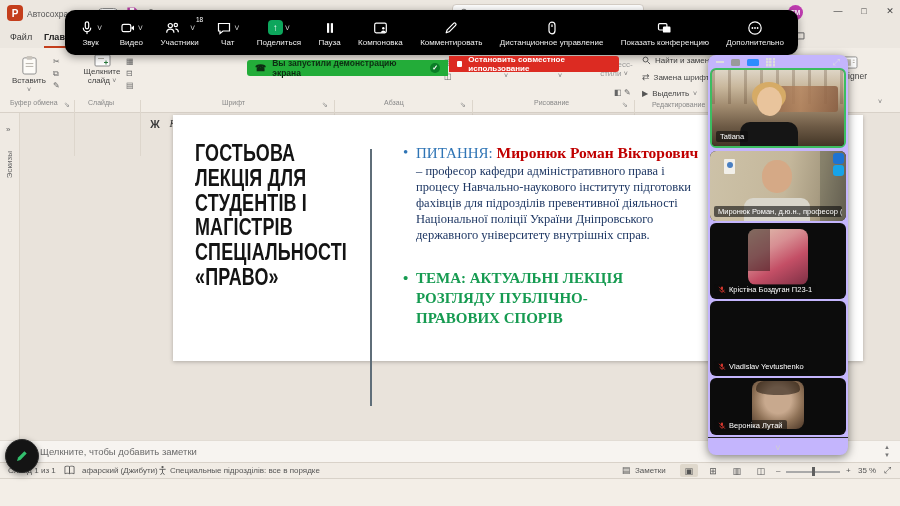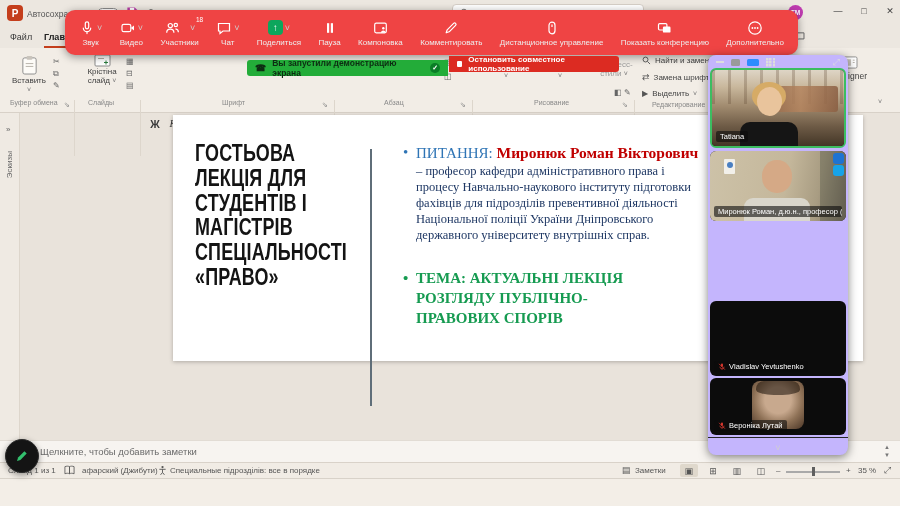--- a/index.html
+++ b/index.html
@@ -50,21 +50,21 @@
 .sbitem{position:absolute;top:3px;white-space:nowrap}
 .viewbtn{position:absolute;top:1px;width:18px;height:13px;display:flex;align-items:center;justify-content:center;font-size:9px;color:#555}
 .viewbtn.active{background:#dfd8cc;border-radius:2px}
 .g-vnormal::before{content:"▣"} .g-vsorter::before{content:"⊞"} .g-vread::before{content:"▥"} .g-vshow::before{content:"◫"}
 .g-notes::before{content:"▤"} .g-fit::before{content:"⤢"} .g-minus::before{content:"–"} .g-plus::before{content:"+"}
 .ztrack{position:absolute;left:786px;top:8px;width:54px;height:2px;background:#a9a9a9}
 .zknob{position:absolute;left:26px;top:-4px;width:3px;height:9px;background:#5f5f5f}
 
 .taskbar{position:absolute;left:0;top:478px;width:900px;height:28px;background:#f3eee7;border-top:1px solid #d8d2c9}
 
-.ztoolbar{position:absolute;left:65px;top:10px;width:733px;height:45px;background:#ef4444;border-radius:10px;z-index:50;display:flex;align-items:center;justify-content:space-between;padding:0 14px;box-shadow:0 2px 8px rgba(0,0,0,.4)}
+.ztoolbar{position:absolute;left:65px;top:10px;width:733px;height:45px;background:#000000;border-radius:10px;z-index:50;display:flex;align-items:center;justify-content:space-between;padding:0 14px;box-shadow:0 2px 8px rgba(0,0,0,.4)}
 .zbtn{display:flex;flex-direction:column;align-items:center;gap:1px;color:#ededed;font-size:8px;white-space:nowrap}
 .zico{display:flex;align-items:center;gap:2px;height:18px;position:relative}
 .pbadge{position:absolute;right:-8px;top:-3px;font-size:6.5px;color:#fff}
 .sharebox{width:15px;height:15px;background:#0da65c;border-radius:4px;display:flex;align-items:center;justify-content:center;color:#fff;font-weight:bold;font-size:10px}
 .sharebox::before{content:"↑"}
 
 .banner-green{position:absolute;left:247px;top:60px;width:201px;height:16px;background:#23ac39;border-radius:3px 0 0 3px;z-index:55;display:flex;align-items:center;gap:6px;padding:0 8px;font-size:8.5px;font-weight:bold;color:#0d2d12}
 .banner-green .phone::before{content:"☎";font-size:9px}
 .checkball{margin-left:auto;width:10px;height:10px;border-radius:50%;background:#0a7d26;color:#fff;font-size:7px;display:flex;align-items:center;justify-content:center}
 .checkball::before{content:"✓"}
@@ -180,21 +180,21 @@
   <span class="abs g-launch" style="left:64px;top:51px"></span>
   <div class="gsep" style="left:74px"></div>
 
   <div class="ribbtn" style="left:80px;top:6px;width:44px">
     <svg width="17" height="13" viewBox="0 0 17 13" style="margin:0 auto">
         <rect x="1" y="1" width="15" height="11" rx="1" fill="#fff" stroke="#8a8a8a"></rect>
         <line x1="4" y1="4.5" x2="10" y2="4.5" stroke="#b5b0a8"></line>
         <line x1="12" y1="6.5" x2="12" y2="10.5" stroke="#2c7d3f"></line>
         <line x1="10" y1="8.5" x2="14" y2="8.5" stroke="#2c7d3f"></line>
       </svg>
-    <span>Крістіна слайд</span> <span class="g-chev"></span>
+    <span>Щелкните слайд</span> <span class="g-chev"></span>
   </div>
   <span class="abs smallico" style="left:126px;top:9px">▦</span>
   <span class="abs smallico" style="left:126px;top:21px">⊟</span>
   <span class="abs smallico" style="left:126px;top:33px">▤</span>
   <span class="grouplabel" style="left:88px;top:51px">Слайды</span>
   <div class="gsep" style="left:140px"></div>
 
   <span class="fbtn" style="left:148px;font-weight:bold">Ж</span>
   <span class="fbtn" style="left:166px;font-style:italic;font-family:'Liberation Serif',serif">К</span>
   <span class="fbtn" style="left:184px;text-decoration:underline">Ч</span>
@@ -500,20 +500,32 @@
       <div class="winband"></div>
       <div class="poster"></div>
       <div class="head-m"></div>
       <div class="shirt-m"></div>
       <span class="mbadge" style="right:2px;top:2px;background:#1e73d2"></span>
       <span class="mbadge" style="right:2px;top:14px;background:#17a3e8"></span>
     </div>
     <span class="plabel">Миронюк Роман, д.ю.н., професор (Д...</span>
   </div>
 
+  <div class="tile" style="top:168px;height:76px">
+    <div class="avatarbox av-k"></div>
+    <span class="plabel">
+      <svg width="8" height="8" viewBox="0 0 12 12">
+          <rect x="4.6" y="0.8" width="2.8" height="5" rx="1.4" fill="#e23a30"></rect>
+          <path d="M2.8 5.5a3.2 3.2 0 0 0 6.4 0" stroke="#e23a30" fill="none"></path>
+          <line x1="6" y1="8.7" x2="6" y2="10.4" stroke="#e23a30"></line>
+          <line x1="1.6" y1="1.2" x2="10.4" y2="10" stroke="#e23a30" stroke-width="1.2"></line>
+        </svg>
+      <span>Крістіна Боздуган П23-1</span>
+    </span>
+  </div>
 
   <div class="tile" style="top:246px;height:75px">
     <span class="plabel">
       <svg width="8" height="8" viewBox="0 0 12 12">
           <rect x="4.6" y="0.8" width="2.8" height="5" rx="1.4" fill="#e23a30"></rect>
           <path d="M2.8 5.5a3.2 3.2 0 0 0 6.4 0" stroke="#e23a30" fill="none"></path>
           <line x1="6" y1="8.7" x2="6" y2="10.4" stroke="#e23a30"></line>
           <line x1="1.6" y1="1.2" x2="10.4" y2="10" stroke="#e23a30" stroke-width="1.2"></line>
         </svg>
       <span>Vladislav Yevtushenko</span>

